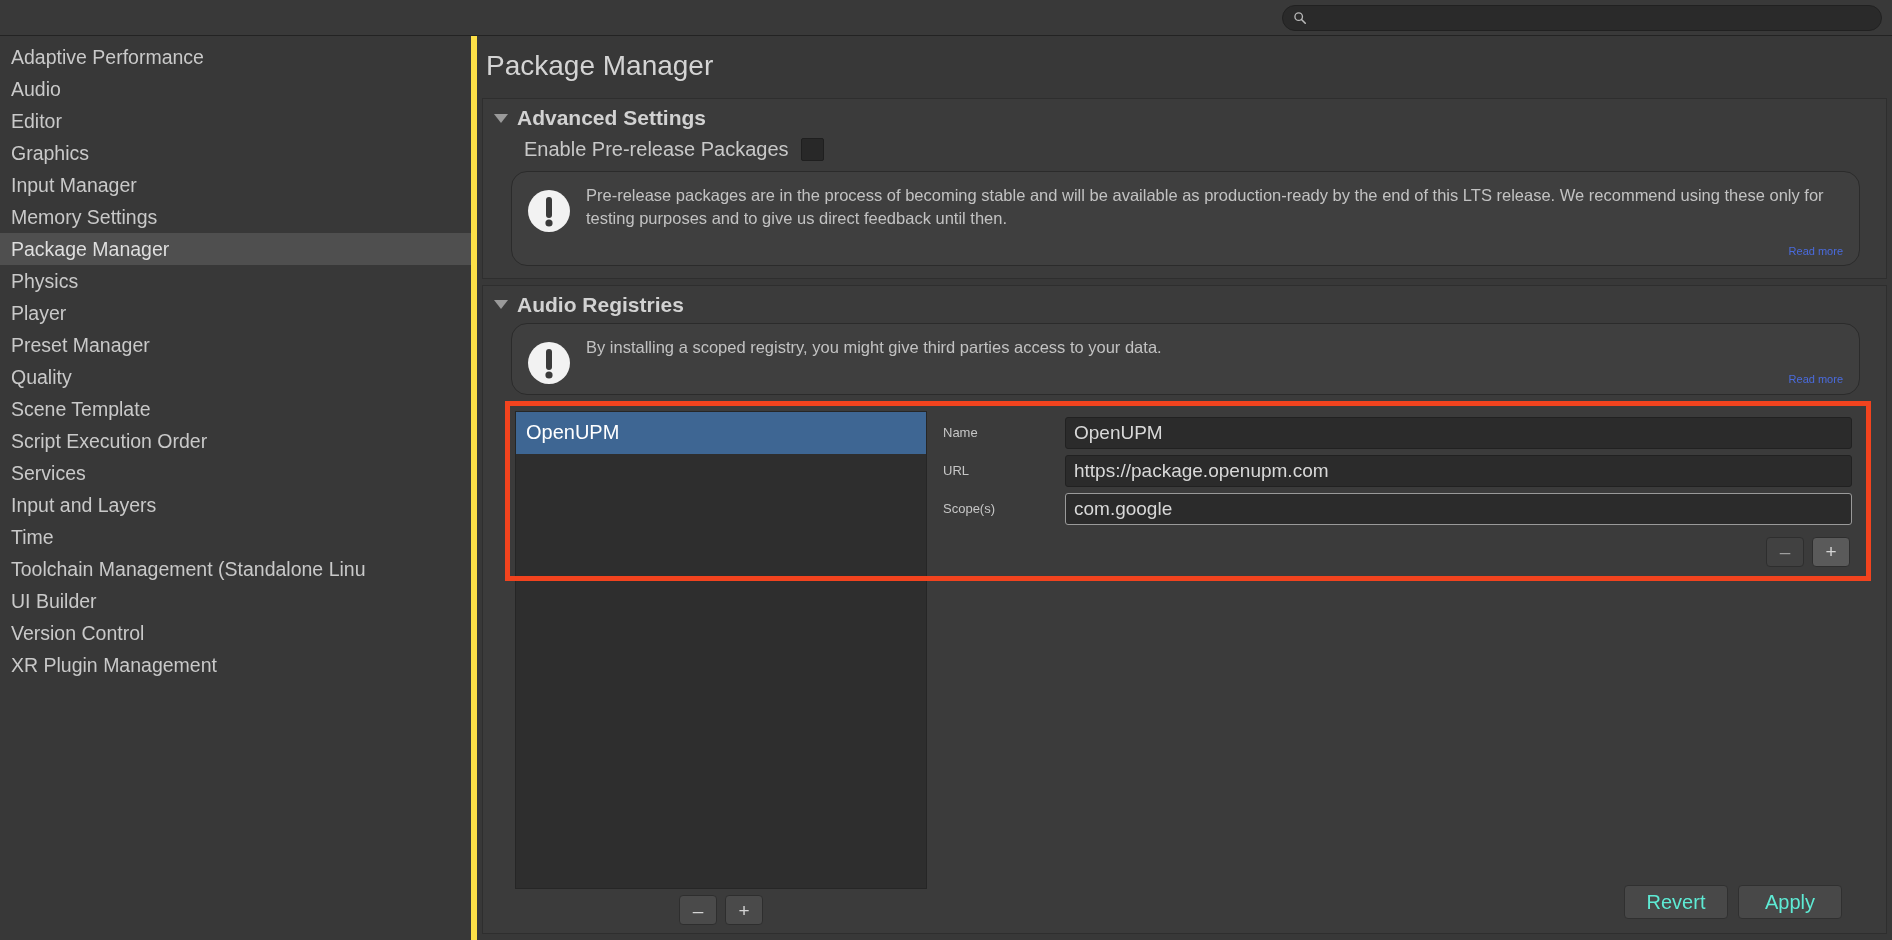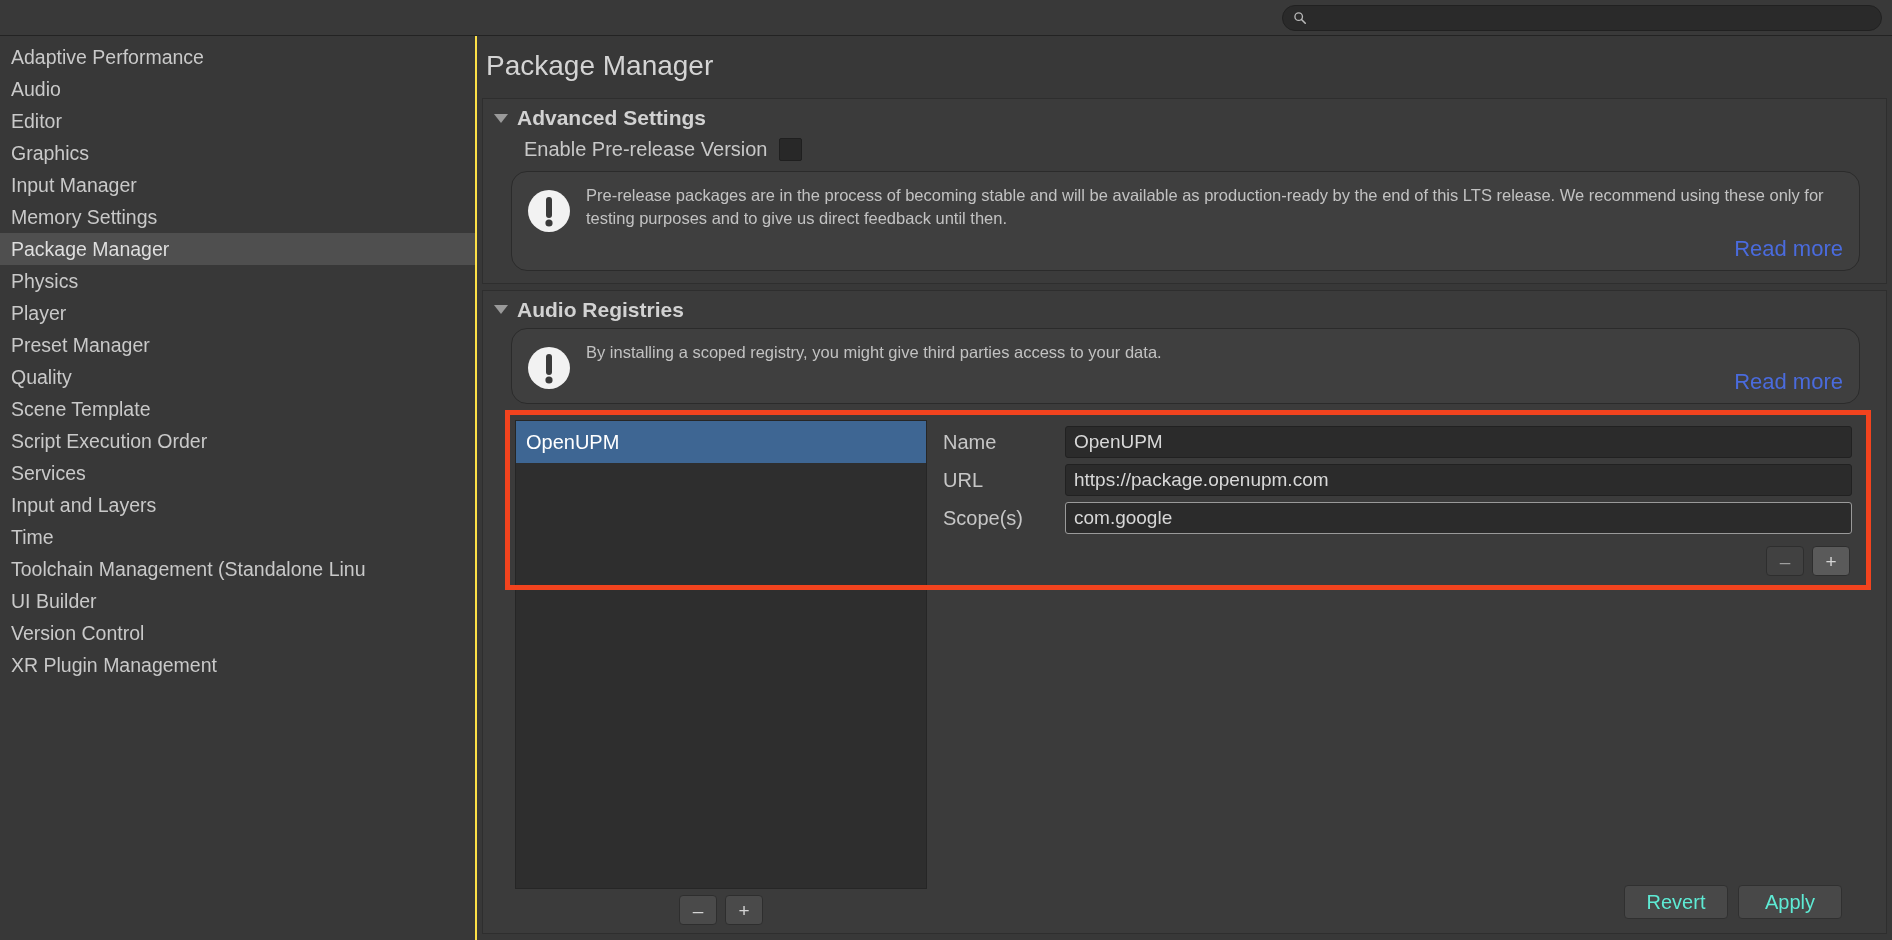--- a/index.html
+++ b/index.html
@@ -43,21 +43,21 @@
   }
   .search-input::placeholder { color: #6f6f6f; }
 
   
   .body { flex: 1; display: flex; min-height: 0; }
 
   
   .sidebar {
     width: 477px; min-width: 477px;
     background: #383838;
-    border-right: 2px solid #fde047;
+    border-right: 6px solid #fde047;
     padding-top: 5px;
     overflow: hidden;
   }
   .side-item {
     height: 32px;
     display: flex; align-items: center;
     padding-left: 11px;
     color: #c9c9c9;
     font-size: 19.5px;
     white-space: nowrap;
@@ -128,22 +128,22 @@
     padding: 12px 16px 8px 14px;
     gap: 14px;
   }
   .warn-icon { flex: 0 0 46px; display: flex; align-items: flex-start; padding-top: 4px; }
   .helpbox-body { flex: 1; min-width: 0; }
   .helpbox-text {
     color: #c2c2c2; font-size: 16.5px; line-height: 1.42;
   }
   .readmore {
     display: block; text-align: right;
-    color: #4a6bdd; font-size: 22px;
-    margin-top: 5px; cursor: pointer; text-decoration: none;
+    color: #4a6bdd; font-size: 11px;
+    margin-top: 14px; cursor: pointer; text-decoration: none;
   }
 
   
   .reg-outer {
     margin: 0 26px 0 28px;
     flex: 1; min-height: 0;
     display: flex; flex-direction: column;
     position: relative;
   }
   .reg-highlight {
@@ -189,21 +189,21 @@
     flex: 1; min-width: 0;
     display: flex; flex-direction: column;
     padding: 10px 8px 6px 12px;
   }
   .field-row {
     display: flex; align-items: center;
     margin-bottom: 6px;
   }
   .field-label {
     width: 122px; min-width: 122px;
-    color: #c6c6c6; font-size: 20px;
+    color: #c6c6c6; font-size: 13px;
   }
   .field-input {
     flex: 1; height: 32px;
     background: #2b2b2b;
     border: 1px solid #212121;
     border-radius: 3px;
     color: #d8d8d8; font-size: 19px;
     padding: 0 8px;
     outline: none;
     font-family: "Liberation Sans", sans-serif;
@@ -330,21 +330,21 @@
 
       <div class="content">
 
         <div class="group">
           <div class="group-header">
             <span class="tri"></span>
             <span>Advanced Settings</span>
           </div>
 
           <div class="chk-row">
-            <span class="chk-label">Enable Pre-release Version</span>
+            <span class="chk-label">Enable Pre-release Packages</span>
             <span class="chk-box"></span>
           </div>
 
           <div class="helpbox">
             <span class="warn-icon">
               <svg width="46" height="46" viewBox="0 0 46 46">
                 <circle cx="23" cy="23" r="21" fill="#f2f2f2"></circle>
                 <rect x="20" y="9" width="6" height="21" rx="3" fill="#3a3a3a"></rect>
                 <circle cx="23" cy="35" r="3.6" fill="#3a3a3a"></circle>
               </svg>

